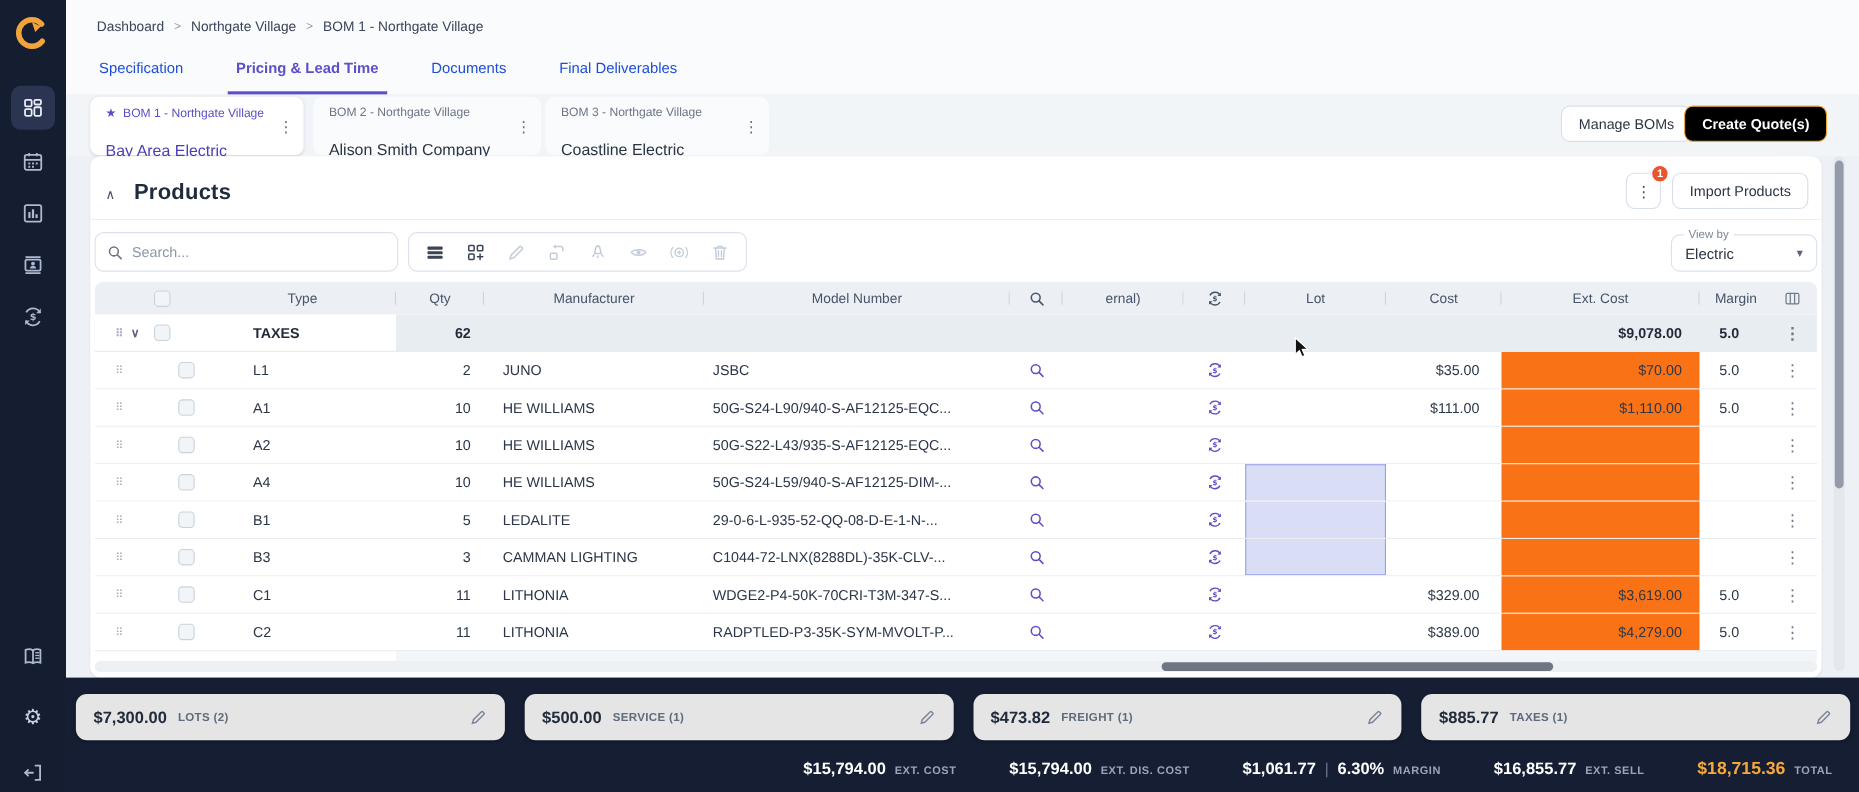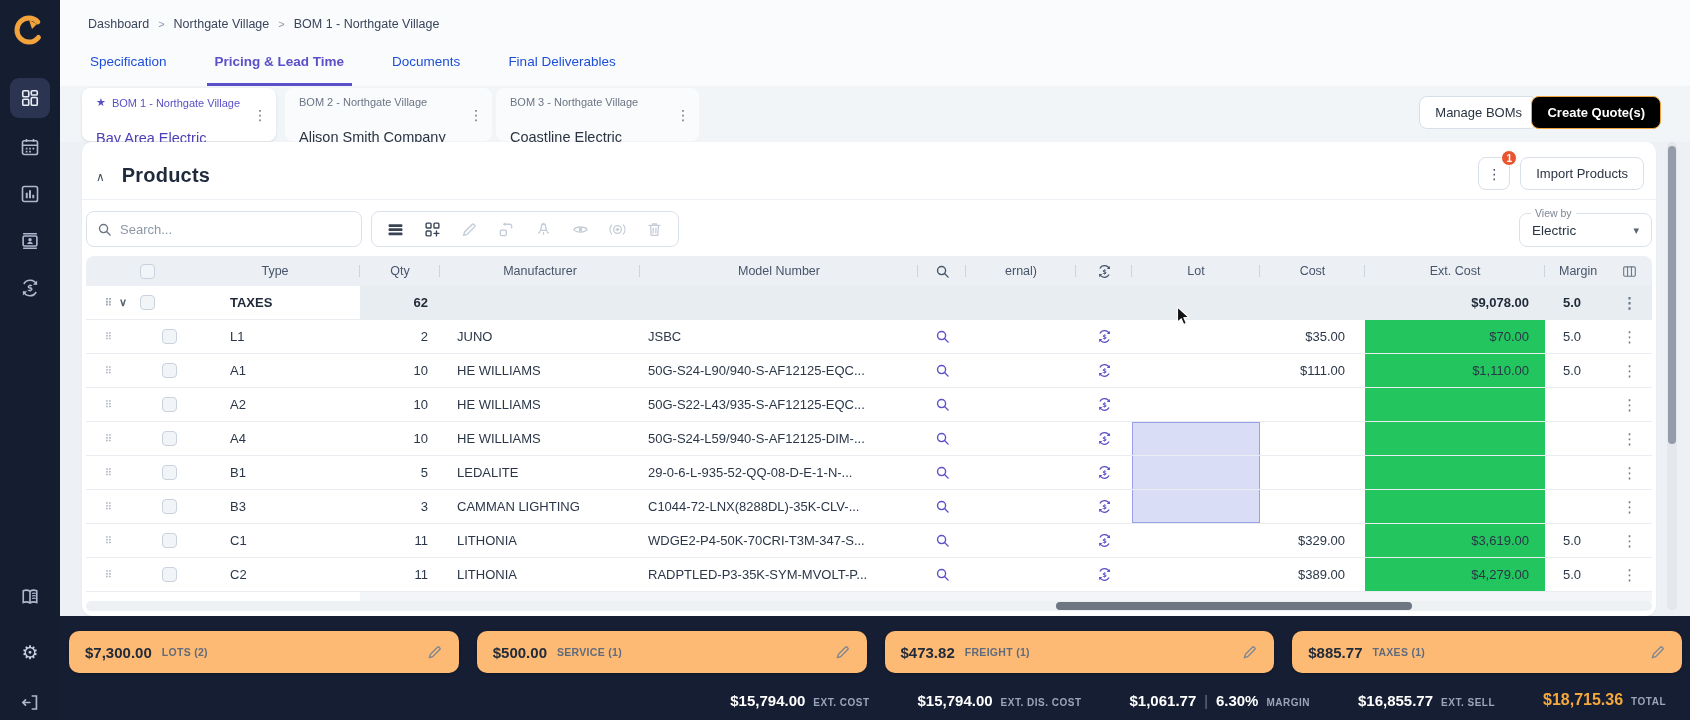--- a/index.html
+++ b/index.html
@@ -72,21 +72,21 @@
   .trow.item .cc{padding-left:28px}
   .ct{width:170px;padding-left:40px}
   .cq{width:80px;justify-content:flex-end;padding-right:12px}
   .cm{width:200px;padding-left:17px;white-space:nowrap;overflow:hidden}
   .cmo{width:278px;padding-left:8px;white-space:nowrap;overflow:hidden}
   .cs{width:48px;justify-content:center;color:#5b50c8}
   .ce{width:110px;justify-content:center;white-space:nowrap;overflow:hidden}
   .csy{width:56px;justify-content:center;color:#5b50c8}
   .cl{width:128px}
   .cco{width:105px;justify-content:flex-end;padding-right:20px}
-  .cec{width:180px;justify-content:flex-end;padding-right:16px;background:#22c55e}
+  .cec{width:180px;justify-content:flex-end;padding-right:16px;background:#f97316}
   .cmg{width:62px;padding-left:18px;overflow:hidden;white-space:nowrap}
   .ck{width:45px;justify-content:center;color:#6e7a89;font-size:15px;cursor:pointer}
   .thead .cs,.thead .csy{color:#47546a}
   .thead .ct,.thead .cq,.thead .cm,.thead .cmo,.thead .cl,.thead .cco,.thead .cec{justify-content:center;padding:0}
   .thead .cec{background:transparent}
   .thead .cmg{padding-left:14px}
   .tk::after{content:"";position:absolute;right:0;top:9px;width:1px;height:12px;background:#ccd4dd}
   .cb{width:15px;height:15px;border:1.5px solid #c9d2dd;border-radius:4px;background:#f2f5f8;display:inline-block;cursor:pointer}
   .grow{background:#e8edf2;font-weight:700;color:#1f2937}
   .gleft{display:flex;align-items:center;height:100%;background:#fff}
@@ -96,25 +96,25 @@
   .sel.sb{box-shadow:inset 1px 0 0 #98a1e6,inset -1px 0 0 #98a1e6,inset 0 -1px 0 #98a1e6}
   .partial{opacity:.5}
   .hscroll{position:absolute;left:4px;right:4px;top:459px;height:10px;background:#eef1f4;border-radius:5px}
   .hthumb{position:absolute;left:970px;top:1px;width:356px;height:8px;background:#6e7683;border-radius:5px;cursor:pointer}
   .vscroll{position:absolute;left:1667px;top:142px;width:10px;height:468px;background:#e4e8ed;border-radius:6px;z-index:5}
   .vthumb{position:absolute;left:1px;top:4px;width:8px;height:298px;background:#959ca9;border-radius:6px;cursor:pointer}
 
   
   .bottomband{position:absolute;left:60px;top:616px;width:1630px;height:104px;background:#161e33}
   .sumcards{position:absolute;left:9px;right:8px;top:15px;display:flex;gap:18px}
-  .scard{flex:1;height:42px;background:#fdba74;border-radius:10px;display:flex;align-items:center;padding:0 16px;gap:10px;box-shadow:0 1px 3px rgba(0,0,0,.25)}
+  .scard{flex:1;height:42px;background:#e5e5e5;border-radius:10px;display:flex;align-items:center;padding:0 16px;gap:10px;box-shadow:0 1px 3px rgba(0,0,0,.25)}
   .scard .val{font-size:15px;font-weight:800;color:#212b3a}
   .scard .lbl{font-size:10.5px;font-weight:700;color:#5f6b7c;letter-spacing:.3px}
   .scard .pen{margin-left:auto;width:16px;height:16px;color:#7b8595;cursor:pointer}
-  .totals{position:absolute;right:24px;bottom:11px;display:flex;gap:48px;align-items:center}
+  .totals{position:absolute;right:24px;bottom:11px;display:flex;gap:48px;align-items:flex-start}
   .tgroup{display:flex;align-items:baseline;gap:8px;white-space:nowrap}
   .tv{font-size:15px;font-weight:700;color:#fff}
   .tl{font-size:10px;font-weight:700;color:#9aa4bb;letter-spacing:.5px}
   .tsep{color:#6c7890;font-weight:400;font-size:14px}
   .tv.orange{color:#f5a83c;font-size:16px}
 
   .cursor{position:absolute;left:1176px;top:306px;z-index:9;pointer-events:none}
 </style>
 </head>
 <body>

